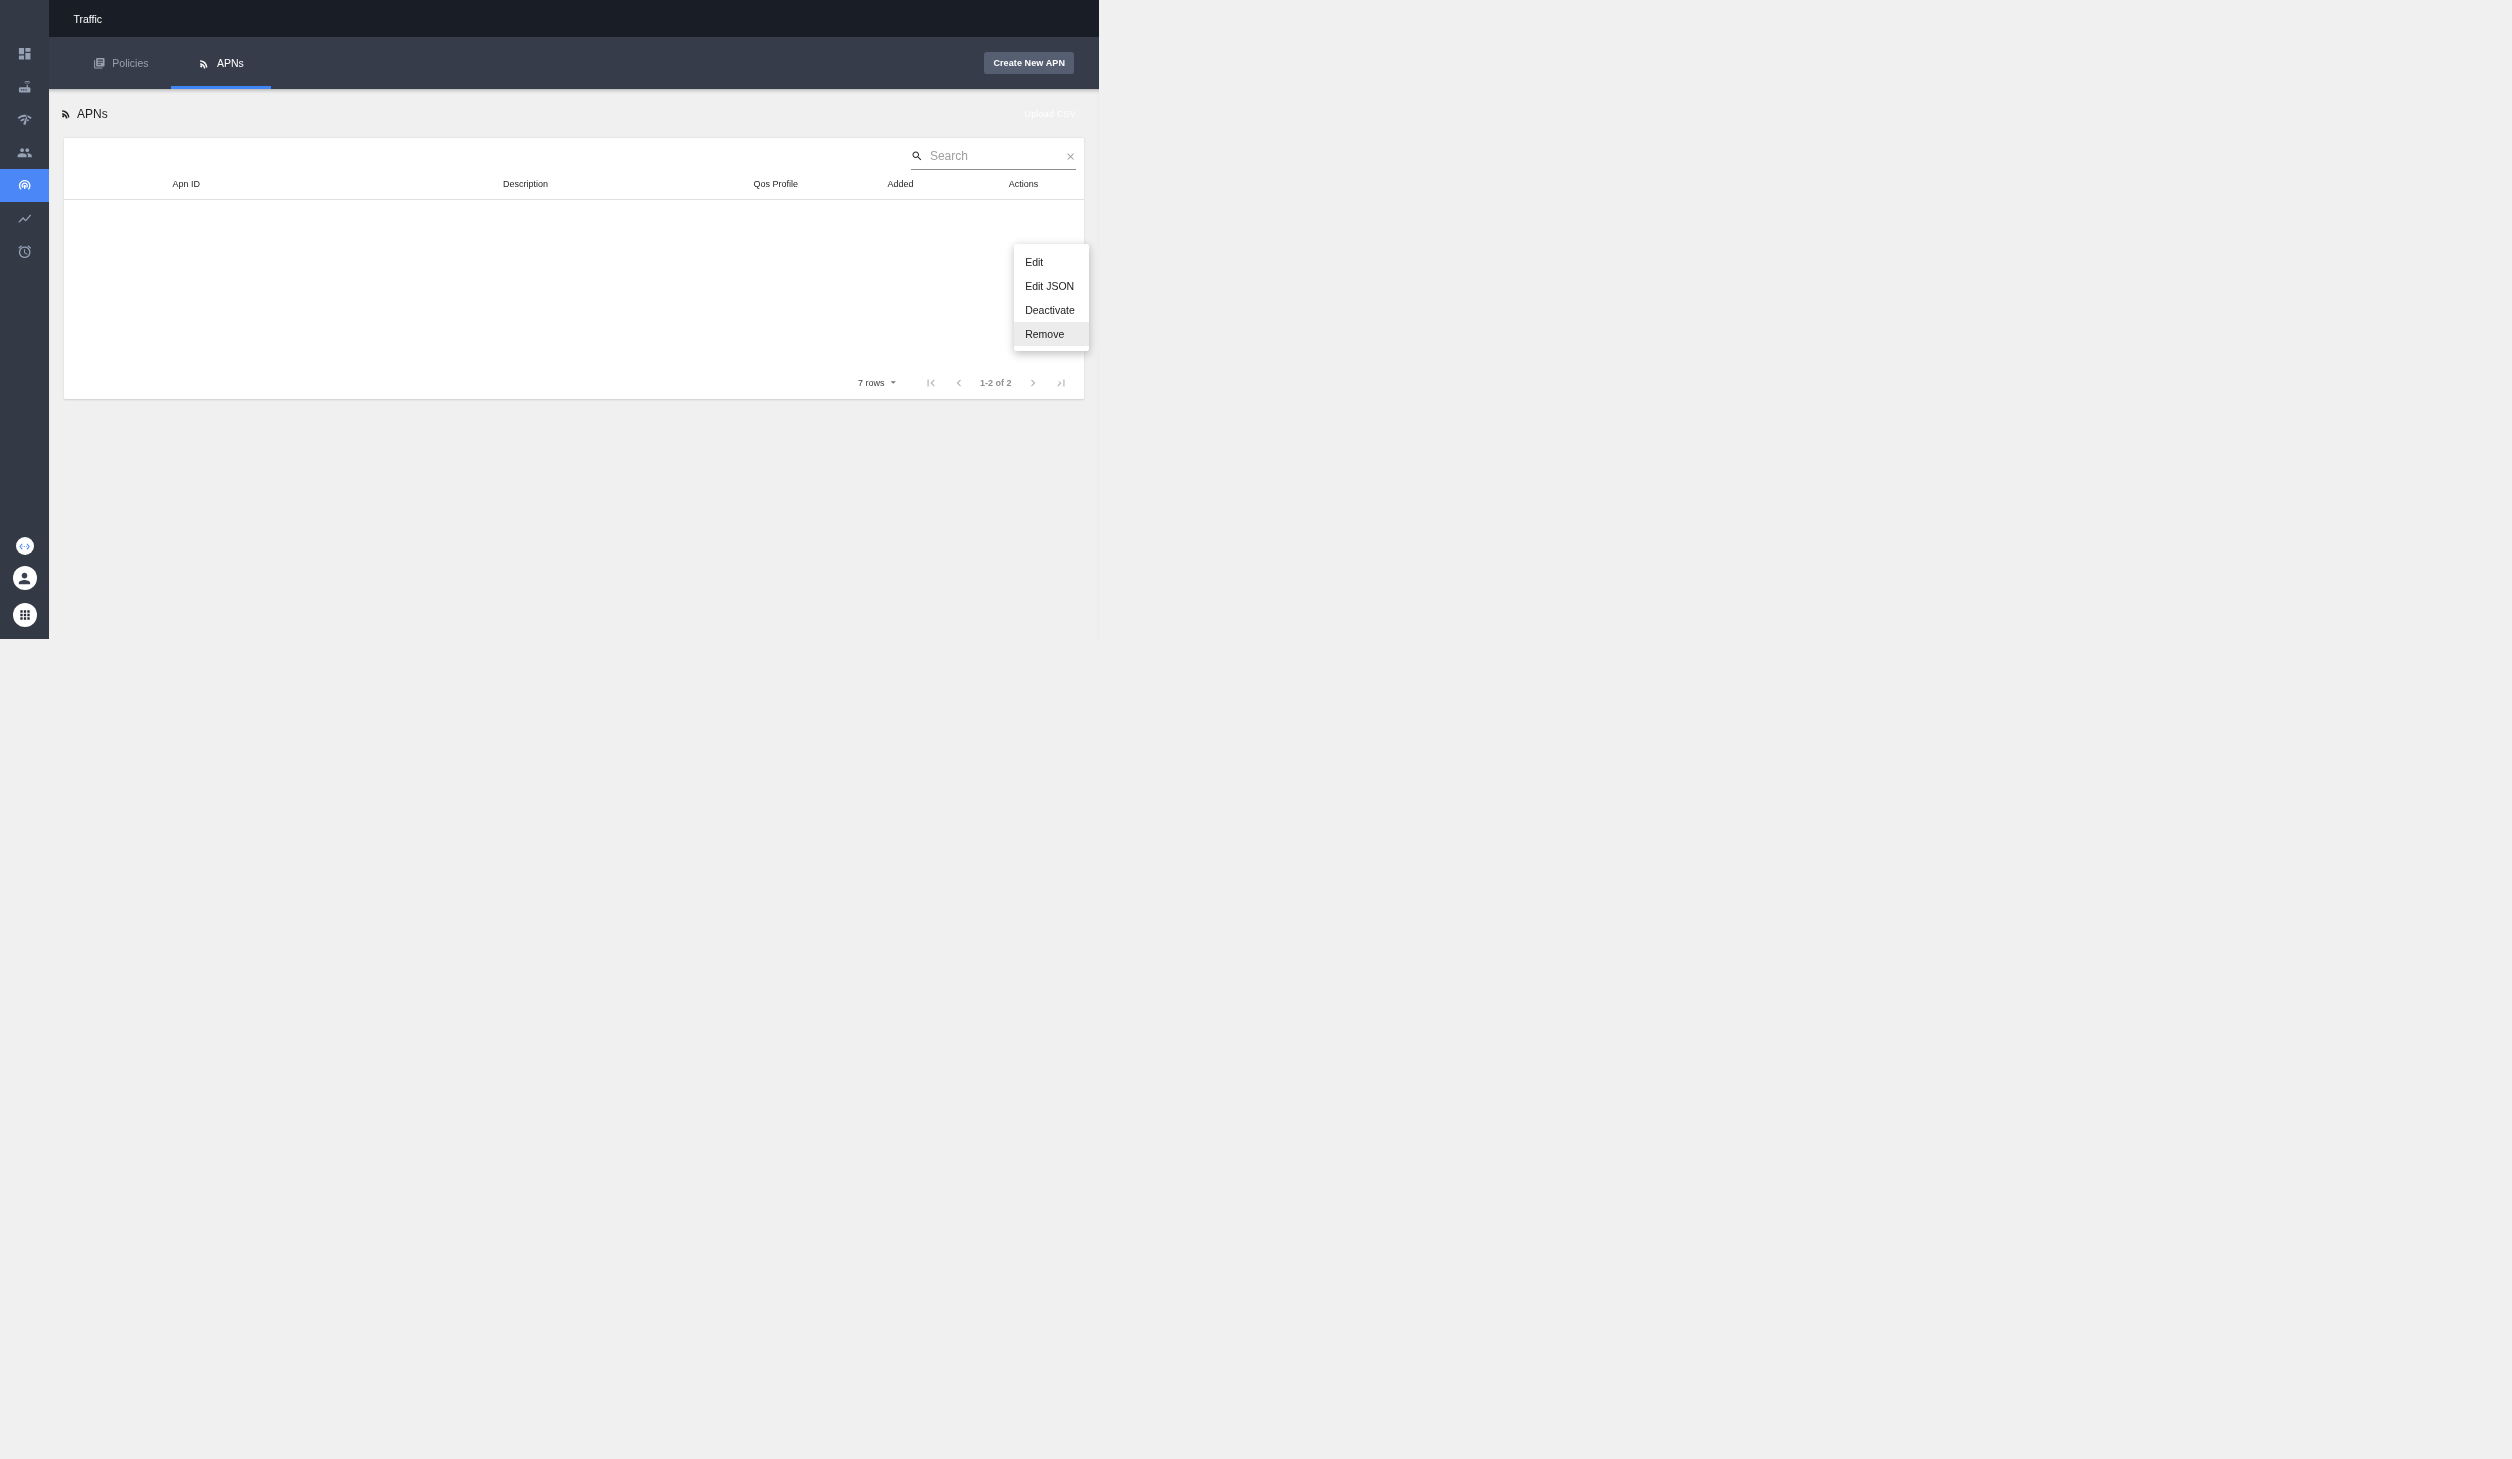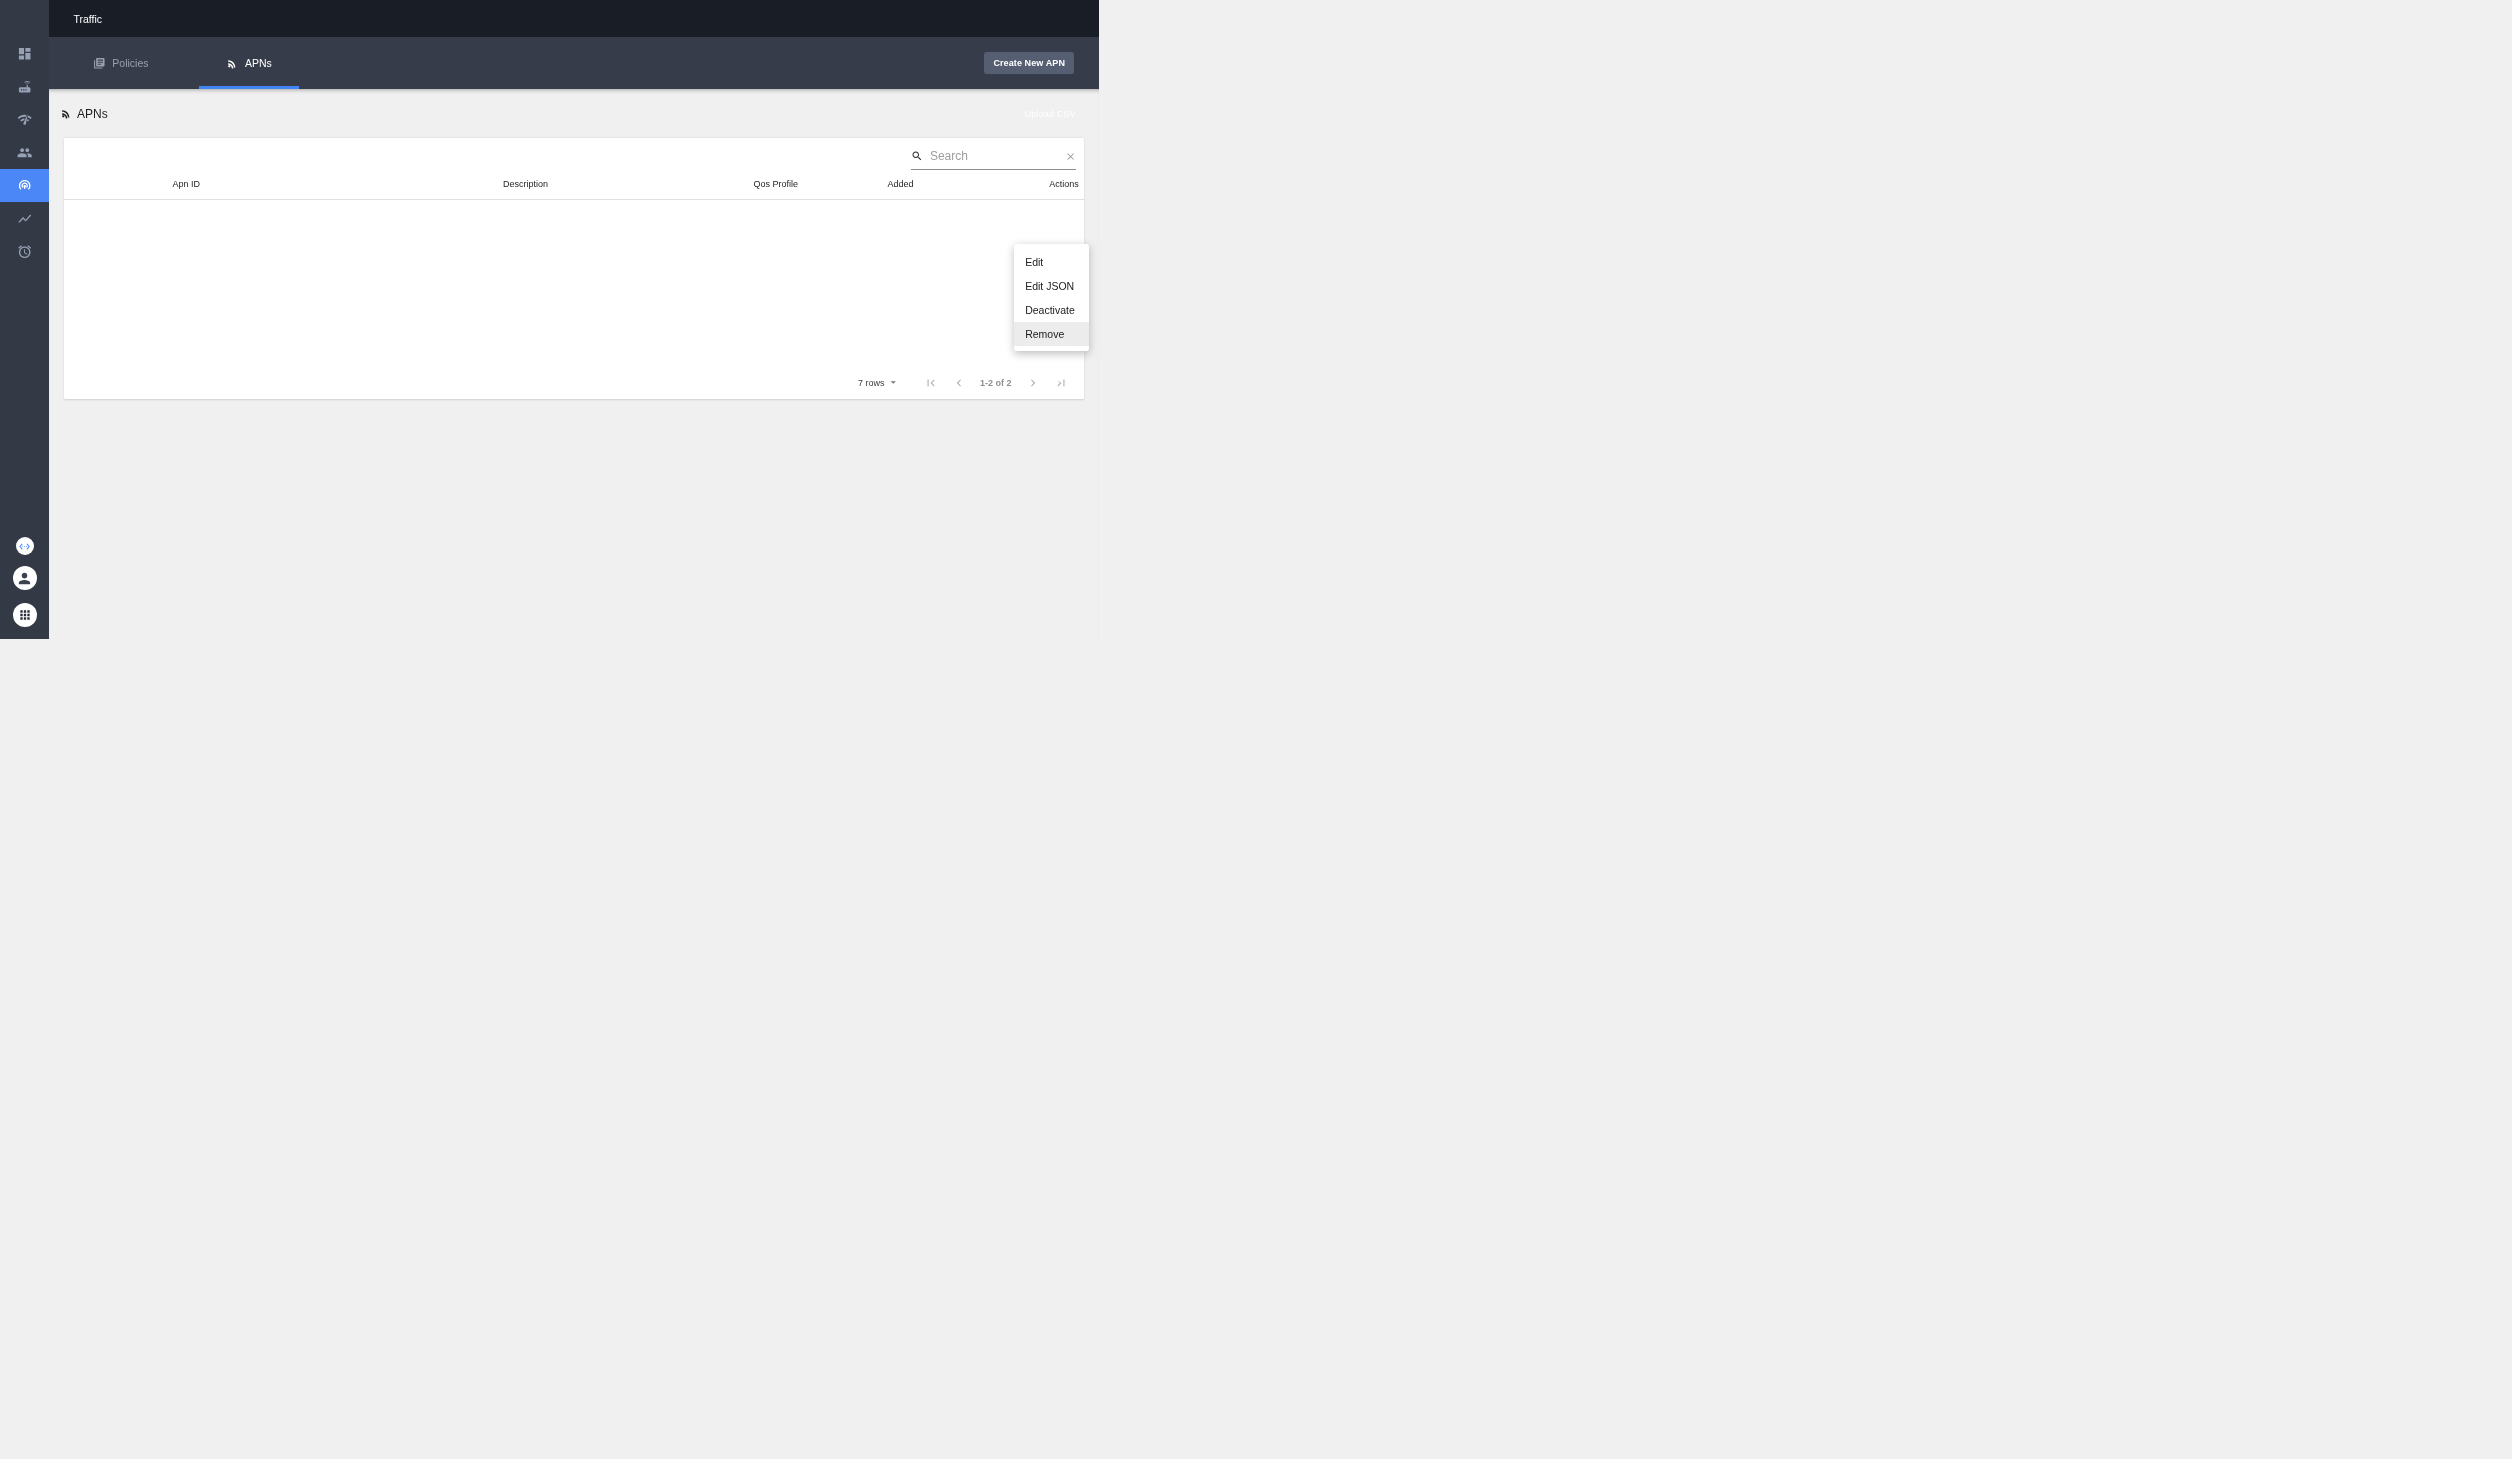--- a/index.html
+++ b/index.html
@@ -26,21 +26,21 @@
   .circle-btn.apps { color:#252a35; }
   .circle-btn.apps svg { width:14px; height:14px; }
   .circle-btn.apps { margin-bottom:12px; }
 
   
   .main { flex:1; display:flex; flex-direction:column; height:100%; }
 
   .topbar { height:37px; background:#191d26; display:flex; align-items:center; padding-left:24.5px; flex:0 0 37px; }
   .topbar-title { color:#ffffff; font-size:10.5px; }
 
-  .tabbar { height:52px; background:#363c49; display:flex; align-items:stretch; padding-left:22px; flex:0 0 52px;gap:28px; }
+  .tabbar { height:52px; background:#363c49; display:flex; align-items:stretch; padding-left:22px; flex:0 0 52px; }
   .tab { position:relative; width:100px; display:flex; align-items:center; justify-content:center;
     gap:6.3px; color:#9aa0ac; font-size:10.5px; font-weight:500; cursor:pointer; }
   .tab svg { width:12.6px; height:12.6px; }
   .tab.active { color:#ffffff; }
   .tab.active .indicator { position:absolute; left:0; right:0; bottom:0; height:2.8px; background:#4285f4; }
   .tabbar-spacer { flex:1; }
   .create-btn { align-self:center; margin-right:25px; background:#565e72; color:#ffffff; border:none;
     border-radius:2.8px; font-family:inherit; font-size:9px; font-weight:700; padding:5.6px 9px; cursor:pointer; letter-spacing:0.1px; }
 
   .content { flex:1; background:#f0f0f0; position:relative;
@@ -65,21 +65,21 @@
   .search-input::placeholder { color:#9e9e9e; }
   .clear-btn { background:none; border:none; color:#9e9e9e; cursor:pointer; padding:0; }
   .clear-btn svg { width:11.2px; height:11.2px; }
 
   table { width:100%; border-collapse:collapse; table-layout:fixed; }
   th, td { font-size:9px; text-align:center; padding:0 11.2px; border-bottom:0.7px solid #e0e0e0;
     white-space:nowrap; overflow:hidden; }
   th { height:29px; color:#1f1f1f; font-weight:400; }
   td { height:34px; color:#212121; }
   .col-qos { text-align:right; }
-  .col-actions { text-align:right; padding-right:5.6px; }
+  .col-actions { text-align:left; padding-right:5.6px; }
   a.apn-link { color:#5090f6; text-decoration:none; cursor:pointer; }
   .kebab-btn { background:none; border:none; cursor:pointer; color:#3c4043; padding:1.4px; vertical-align:middle; }
   .kebab-btn svg { width:14px; height:14px; }
 
   .card-spacer { flex:1; }
   .pagination { height:33px; flex:0 0 33px; display:flex; align-items:center; justify-content:flex-end; padding-right:9.8px; }
   .rows-select { display:flex; align-items:center; gap:2.8px; cursor:pointer; margin-right:17px; }
   .rows-select-label { font-size:9px; color:#3c4043; }
   .rows-select svg { width:12.6px; height:12.6px; color:#757575; }
   .page-btn { background:none; border:none; color:#b3b3b3; cursor:pointer; padding:0; margin:0 7px; }

